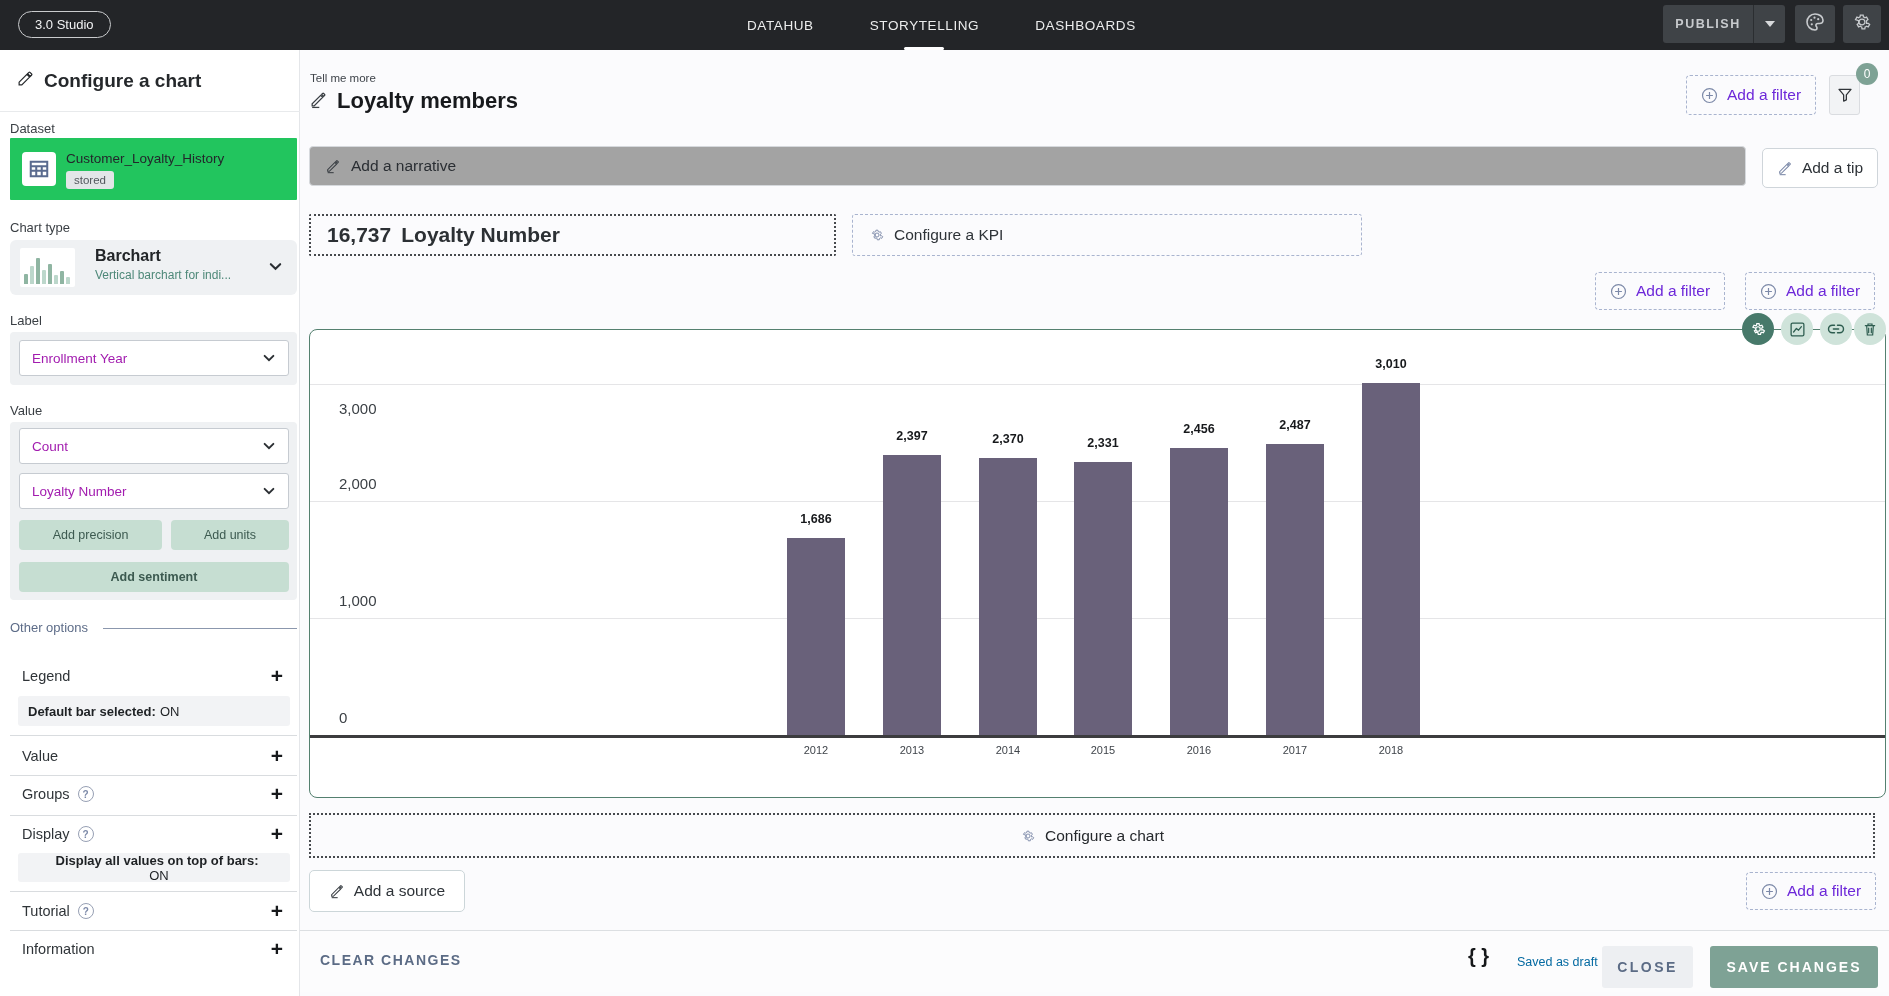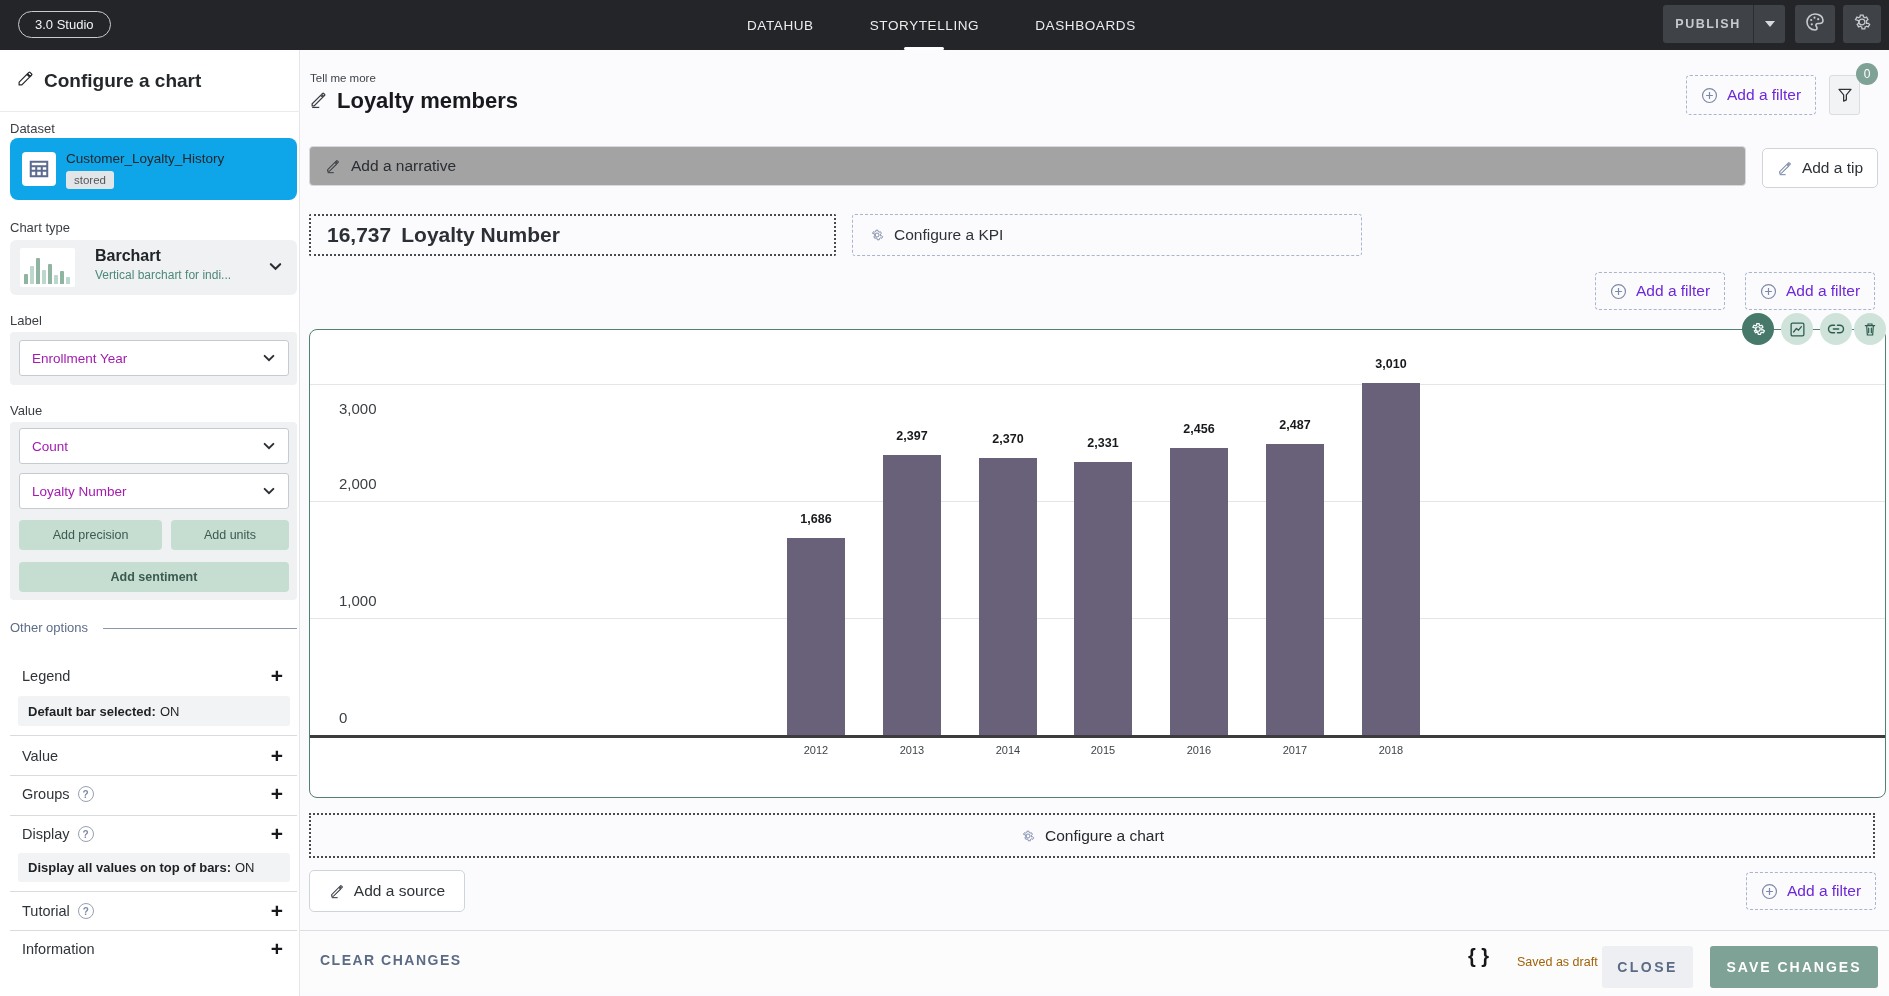--- a/index.html
+++ b/index.html
@@ -25,22 +25,22 @@
   .icon-btn-palette { left:1795px; width:40px; }
   .icon-btn-gear { left:1843px; width:38px; }
 
   
   .sidebar { position:absolute; left:0; top:50px; width:300px; height:946px; background:#ffffff;
     border-right:1px solid #e4e6e9; }
   .side-title { position:absolute; left:17px; top:20px; display:flex; align-items:center; gap:10px;
     font-size:19px; font-weight:600; color:#25282b; }
   .side-divider { position:absolute; left:0; top:61px; width:300px; height:1px; background:#e8eaec; }
   .sec-label { position:absolute; left:10px; font-size:13px; color:#3a3f44; }
-  .ds-card { position:absolute; left:10px; top:88px; width:287px; height:62px; background:#0ea5e9;
-    border-radius:8px; cursor:pointer;padding-left:8px; }
+  .ds-card { position:absolute; left:10px; top:88px; width:287px; height:62px; background:#22c55e;
+    border-radius:1px; cursor:pointer;padding-left:8px; }
   .ds-icon-box { position:absolute; left:12px; top:14px; width:34px; height:34px; background:#ffffff;
     border-radius:4px; display:flex; align-items:center; justify-content:center; }
   .ds-name { position:absolute; left:56px; top:13px; font-size:13.5px; color:#23272b; }
   .ds-badge { position:absolute; left:56px; top:33px; height:18px; padding:0 8px; background:#e3e6e8;
     border-radius:3px; font-size:11.5px; color:#52575c; display:flex; align-items:center; }
   .ct-card { position:absolute; left:10px; top:190px; width:287px; height:55px; background:#eff1f3;
     border-radius:6px; cursor:pointer; }
   .ct-thumb { position:absolute; left:10px; top:8px; width:55px; height:39px; background:#ffffff;
     border-radius:2px; display:flex; align-items:flex-end; gap:2px; padding:3px 4px; }
   .ct-bar { width:4px; border-radius:1px 1px 0 0; }
@@ -116,21 +116,21 @@
     border:1px solid #ccd6d9; border-radius:5px; display:flex; align-items:center; justify-content:center;
     gap:9px; font-size:15.5px; color:#2e3338; cursor:pointer; }
 
   
   .bottom-bar { position:absolute; left:300px; top:930px; width:1589px; height:62px; background:#fcfcfd;
     border-top:1px solid #dcdfe2; }
   .clear-btn { position:absolute; left:20px; top:21px; font-size:14px; font-weight:700; letter-spacing:1.5px;
     color:#5b6b85; cursor:pointer; }
   .braces { position:absolute; left:1168px; top:14px; font-size:20px; font-weight:700; color:#151719;
     cursor:pointer; }
-  .saved-text { position:absolute; left:1217px; top:24px; font-size:12.5px; color:#a16207; }
+  .saved-text { position:absolute; left:1217px; top:24px; font-size:12.5px; color:#0369a1; }
   .close-btn { position:absolute; left:1302px; top:15px; width:91px; height:42px; background:#edeff2;
     border:none; border-radius:3px; font-family:"Liberation Sans", sans-serif; font-size:14px; font-weight:700;
     letter-spacing:2.5px; color:#5b6b85; cursor:pointer; }
   .save-btn { position:absolute; left:1410px; top:15px; width:168px; height:42px; background:#7ea295;
     border:none; border-radius:3px; font-family:"Liberation Sans", sans-serif; font-size:14px; font-weight:700;
     letter-spacing:2px; color:#ffffff; cursor:pointer; }
 </style>
 </head>
 <body>
 
@@ -265,21 +265,21 @@
   </div>
   <div class="sdiv" style="top:765px;"></div>
 
   <div class="opt-row" style="top:770px;">
     <span class="opt-label">
       <span>Display</span>
       <span class="q-circle">?</span>
     </span>
     <span class="plus">+</span>
   </div>
-  <div class="note-row" style="top:803px;height:29px;">
+  <div class="note-row" style="top:803px;height:29px;flex-direction:column;">
     <b>Display all values on top of bars:</b>
     <span>ON</span>
   </div>
   <div class="sdiv" style="top:841px;"></div>
 
   <div class="opt-row" style="top:847px;">
     <span class="opt-label">
       <span>Tutorial</span>
       <span class="q-circle">?</span>
     </span>

